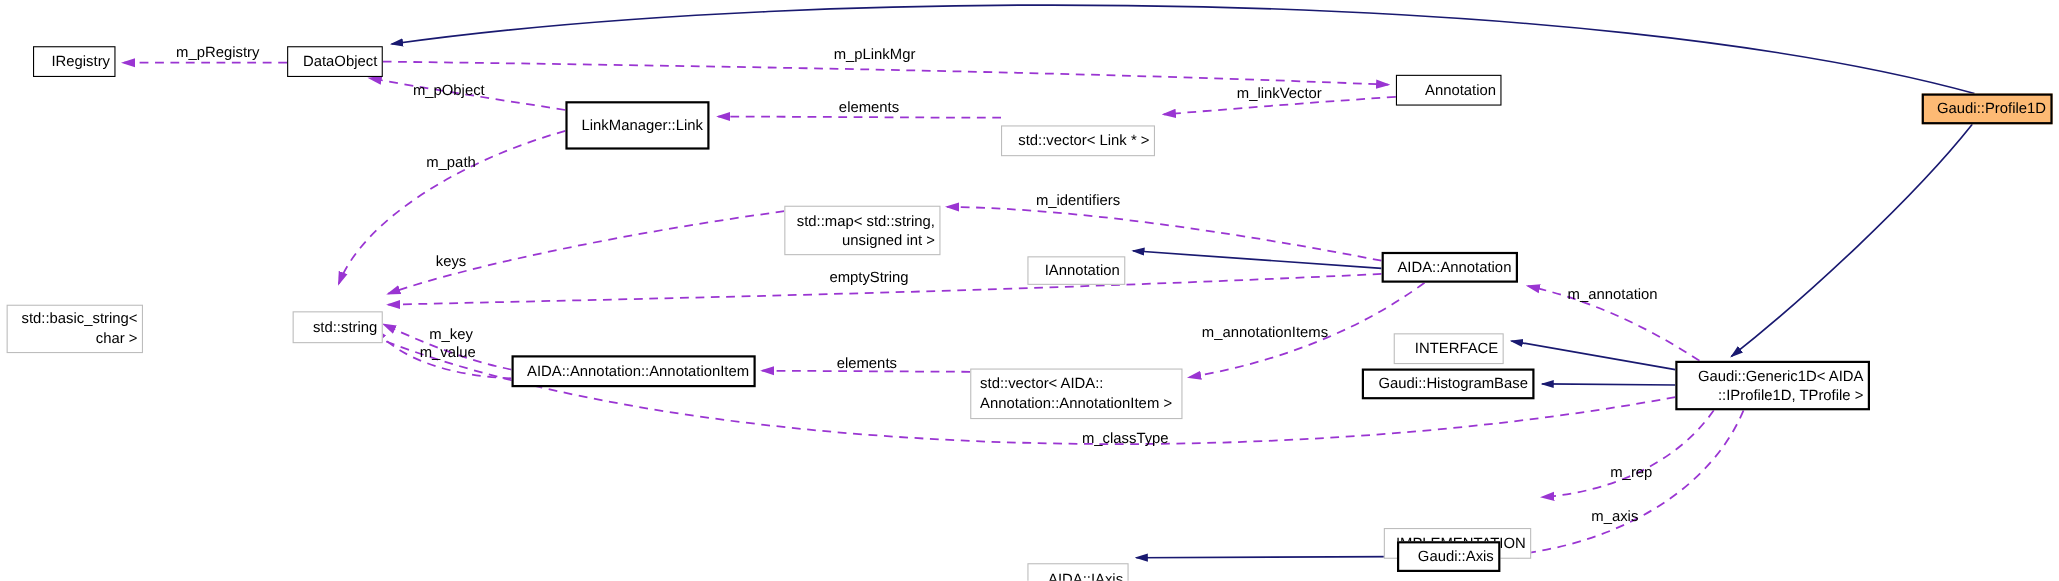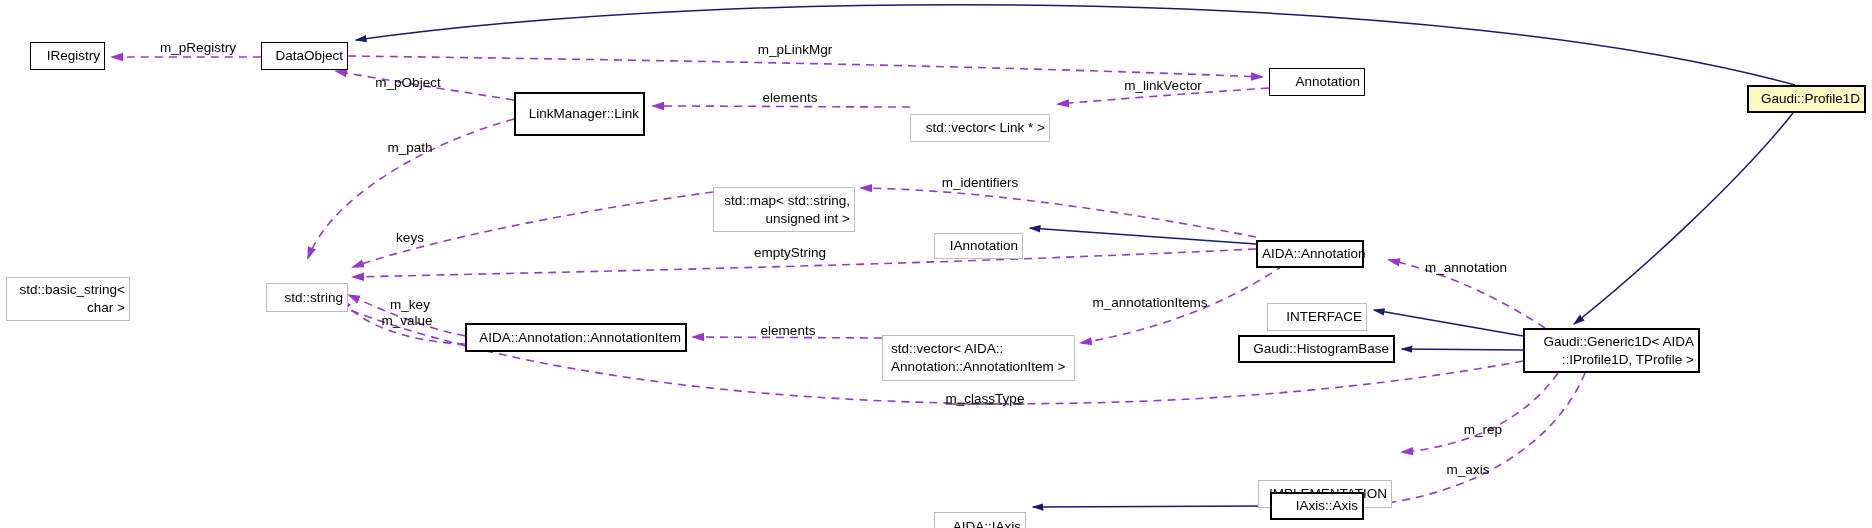--- a/index.html
+++ b/index.html
@@ -8,21 +8,21 @@
   #edges{position:absolute;left:0;top:0;pointer-events:none;}
   .node{
     position:absolute;display:flex;flex-direction:column;justify-content:center;
     background:#ffffff;color:#000;font-size:13.5px;line-height:18px;
     text-align:right;white-space:nowrap;box-sizing:border-box;cursor:pointer;
     padding:0 4px;
   }
   .node.class{border:1.4px solid #000000;}
   .node.bold{border:2px solid #000000;}
   .node.template{border:1.2px solid #bdbdbd;margin-top:20px;}
-  .node.highlight{border:2px solid #000000;background:#fef9c3;}
+  .node.highlight{border:2px solid #000000;background:#fdba74;}
   .node.leftalign{text-align:left;padding-left:8px;}
   .edge-label{
     position:absolute;transform:translate(-50%,-50%);
     font-size:13.5px;color:#000;white-space:nowrap;
   }
 </style>
 </head>
 <body>
 
 <div id="graph">
@@ -80,21 +80,21 @@
       <div class="node highlight" style="left: 1747px; top: 85px; width: 119px; height: 28px;">
         <div>Gaudi::Profile1D</div>
       </div>
       <div class="node template" style="left: 713px; top: 167px; width: 142px; height: 45px;">
         <div>std::map&lt; std::string,</div>
         <div>unsigned int &gt;</div>
       </div>
       <div class="node template" style="left: 934px; top: 213px; width: 89px; height: 26px;">
         <div>IAnnotation</div>
       </div>
-      <div class="node bold" style="left: 1256px; top: 240px; width: 108px; height: 28px;">
+      <div class="node bold" style="left: 1256px; top: 229px; width: 124px; height: 28px;">
         <div>AIDA::Annotation</div>
       </div>
       <div class="node template" style="left: 6px; top: 257px; width: 124px; height: 44px;">
         <div>std::basic_string&lt;</div>
         <div>char &gt;</div>
       </div>
       <div class="node template" style="left: 266px; top: 263px; width: 82px; height: 29px;">
         <div>std::string</div>
       </div>
       <div class="node bold" style="left: 465px; top: 323px; width: 222px; height: 29px;">
@@ -114,35 +114,35 @@
         <div>Gaudi::Generic1D&lt; AIDA</div>
         <div>::IProfile1D, TProfile &gt;</div>
       </div>
       <div class="node template" style="left: 1258px; top: 460px; width: 134px; height: 28px;">
         <div>IMPLEMENTATION</div>
       </div>
       <div class="node template" style="left: 934px; top: 492px; width: 92px; height: 29px;">
         <div>AIDA::IAxis</div>
       </div>
       <div class="node bold" style="left: 1270px; top: 492px; width: 94px; height: 28px;">
-        <div>IAxis::Axis</div>
+        <div>Gaudi::Axis</div>
       </div>
     </div>
   <div id="labels">
       <div class="edge-label" style="left: 198px; top: 47px;">m_pRegistry</div>
       <div class="edge-label" style="left: 795px; top: 49px;">m_pLinkMgr</div>
       <div class="edge-label" style="left: 408px; top: 82px;">m_pObject</div>
       <div class="edge-label" style="left: 790px; top: 97px;">elements</div>
       <div class="edge-label" style="left: 1163px; top: 85px;">m_linkVector</div>
       <div class="edge-label" style="left: 410px; top: 147px;">m_path</div>
       <div class="edge-label" style="left: 980px; top: 182px;">m_identifiers</div>
       <div class="edge-label" style="left: 410px; top: 237px;">keys</div>
       <div class="edge-label" style="left: 790px; top: 252px;">emptyString</div>
       <div class="edge-label" style="left: 410px; top: 304px;">m_key</div>
       <div class="edge-label" style="left: 407px; top: 320px;">m_value</div>
       <div class="edge-label" style="left: 788px; top: 330px;">elements</div>
       <div class="edge-label" style="left: 1150px; top: 302px;">m_annotationItems</div>
       <div class="edge-label" style="left: 1466px; top: 267px;">m_annotation</div>
-      <div class="edge-label" style="left: 985px; top: 398px; text-decoration: underline;">m_classType</div>
+      <div class="edge-label" style="left: 1023px; top: 398px;">m_classType</div>
       <div class="edge-label" style="left: 1468px; top: 429px; margin-left: 15px;">m_rep</div>
       <div class="edge-label" style="left: 1468px; top: 469px;">m_axis</div>
     </div>
 </div>
 
 </body></html>

